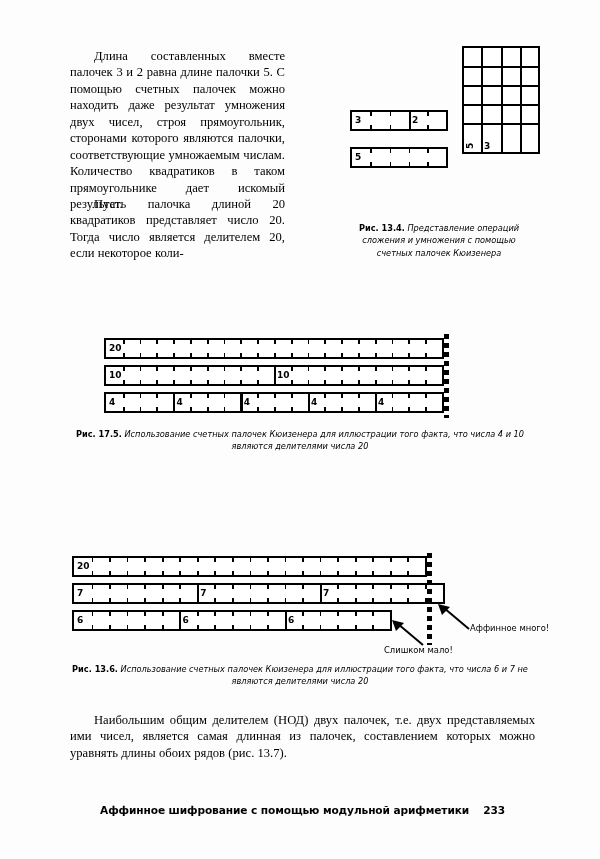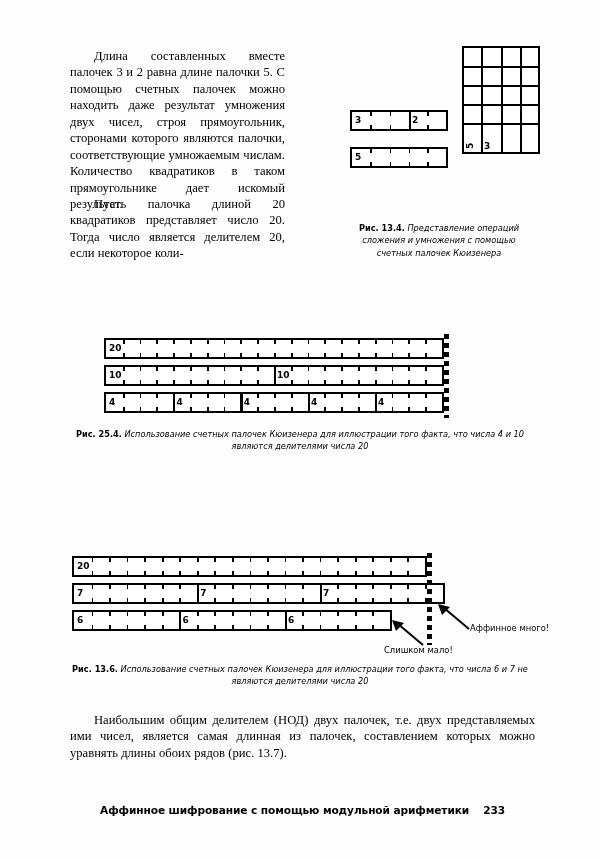--- a/index.html
+++ b/index.html
@@ -369,21 +369,21 @@
           <i class="b" style="left:302.4px"></i>
         <i class="t" style="left:319.2px"></i>
           <i class="b" style="left:319.2px"></i>
       </div>
     </div>
 
     <div class="guide" style="left:340px; top:0px; height:84px;"></div>
   </div>
 
   <div class="caption" id="cap135">
-    <b>Рис. 25.4.</b><span> Использование счетных палочек Кюизенера для иллюстрации того факта, что числа 4 и 10 являются делителями числа 20</span>
+    <b>Рис. 17.5.</b><span> Использование счетных палочек Кюизенера для иллюстрации того факта, что числа 4 и 10 являются делителями числа 20</span>
   </div>
 
 
   <div class="figure" id="fig136">
 
     <div class="rod" style="left:0px; top:3px; width:355px; height:21px;">
       <div class="lbl">20</div>
       <div class="ticks">
         <i class="t" style="left:17.55px"></i>
           <i class="b" style="left:17.55px"></i>

